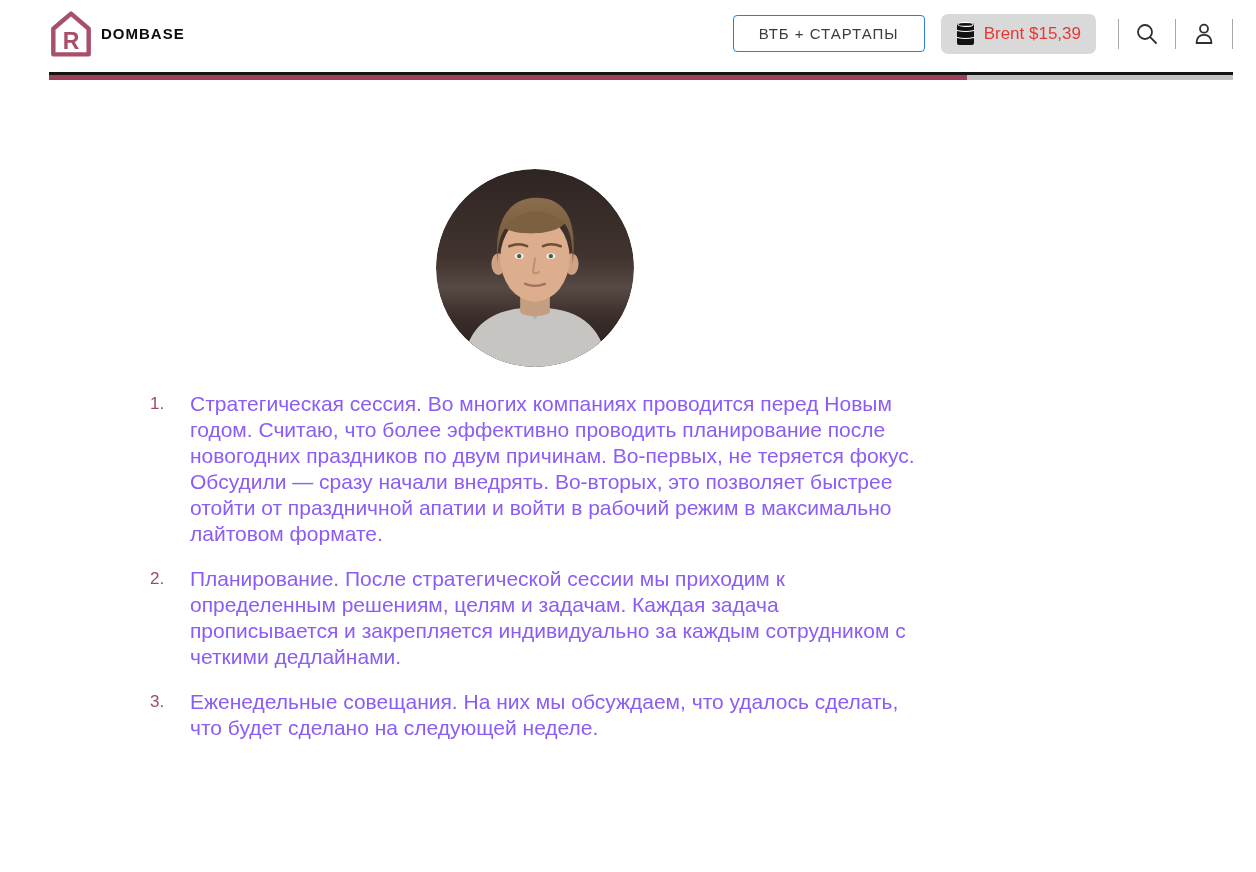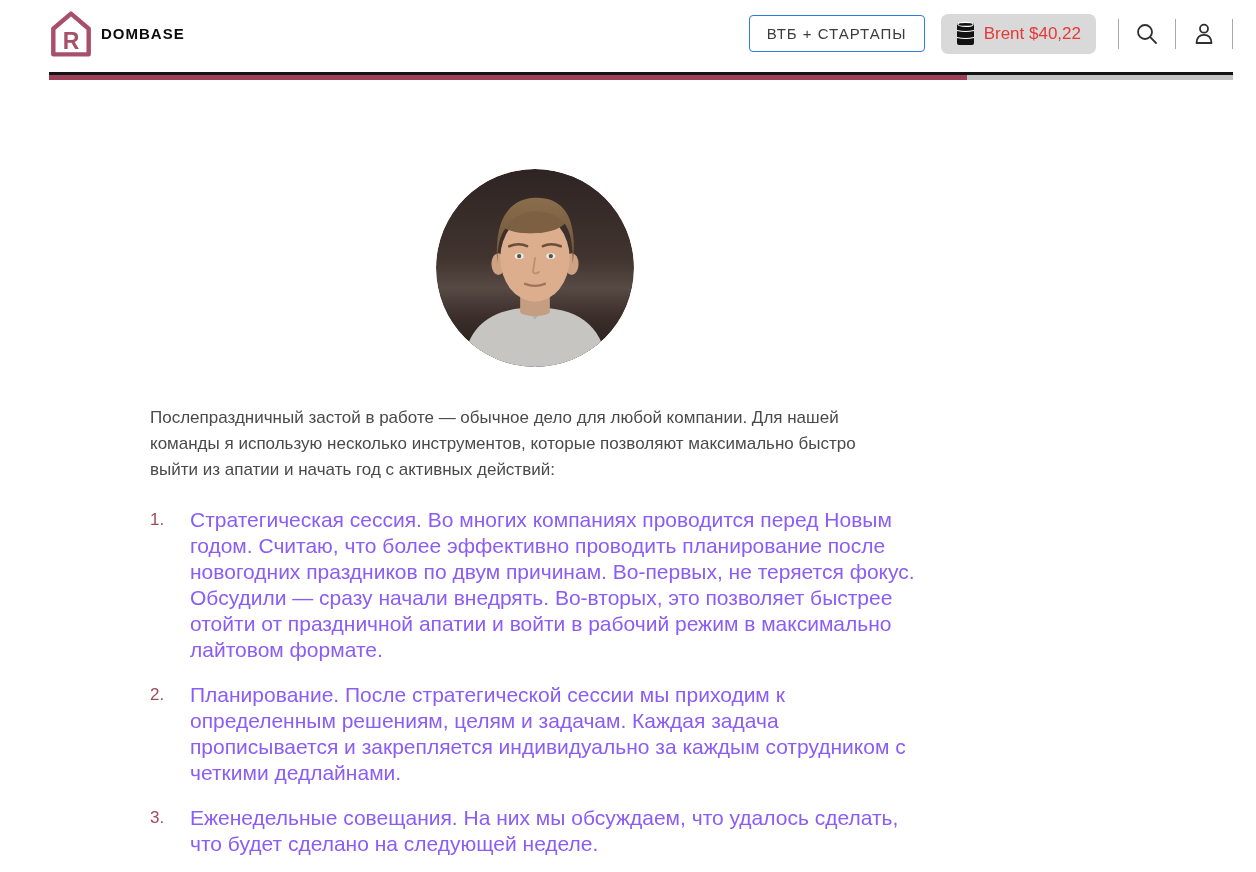--- a/index.html
+++ b/index.html
@@ -11,21 +11,21 @@
             padding-left:49px; padding-right:23px; background:#fff; }
   .logo { display:flex; align-items:center; gap:8px; cursor:pointer; }
   .logo-house { width:44px; height:46px; }
   .logo-word { font-size:15px; font-weight:700; letter-spacing:1px; color:#0c0c0c; }
 
   .nav { display:flex; align-items:center; gap:27px; margin-left:68px; }
   .nav-item { font-size:16px; color:#4e4e4e; letter-spacing:1px; cursor:pointer; white-space:nowrap; }
 
   .right-group { margin-left:auto; display:flex; align-items:center; }
   .cta-btn { border:1.5px solid #2b7de0; border-radius:4px; background:#fff;
-             padding:9px 17px; font-size:15px; color:#3c3c3c; letter-spacing:1px;
+             padding:9px 25px; font-size:15px; color:#3c3c3c; letter-spacing:1px;
              font-family:"Liberation Sans", sans-serif; cursor:pointer; white-space:nowrap; }
   .ticker { display:flex; align-items:center; gap:9px; background:#d9d9d9;
             border-radius:7px; padding:7px 15px; margin-left:16px; cursor:pointer; }
   .ticker-text { color:#e53935; font-size:17px; white-space:nowrap; }
   .icon-strip { display:flex; align-items:center; margin-left:22px; }
   .v-div { width:1px; height:30px; background:#a9a9a9; }
   .icon-btn { width:24px; height:24px; margin:0 16px; cursor:pointer; display:block; }
 
   
   .progress-wrap { margin:5px 23px 0 49px; }
@@ -67,21 +67,21 @@
   <div class="right-group">
     <button class="cta-btn">ВТБ + СТАРТАПЫ</button>
 
     <div class="ticker">
       <svg width="19" height="26" viewBox="0 0 19 26">
         <rect x="1" y="2" width="17" height="22" rx="2" fill="#121212"></rect>
         <ellipse cx="9.5" cy="3.4" rx="7.6" ry="2" fill="none" stroke="#fff" stroke-width="1.1"></ellipse>
         <path d="M1 9.5 Q9.5 11.5 18 9.5" stroke="#fff" stroke-width="1.1" fill="none"></path>
         <path d="M1 16.5 Q9.5 18.5 18 16.5" stroke="#fff" stroke-width="1.1" fill="none"></path>
       </svg>
-      <span class="ticker-text">Brent $40,22</span>
+      <span class="ticker-text">Brent $15,39</span>
     </div>
 
     <div class="icon-strip">
       <div class="v-div"></div>
       <svg class="icon-btn" viewBox="0 0 24 24">
         <circle cx="10" cy="10" r="7" fill="none" stroke="#2f2f2f" stroke-width="1.8"></circle>
         <line x1="15.2" y1="15.2" x2="21" y2="21" stroke="#2f2f2f" stroke-width="1.8" stroke-linecap="round"></line>
       </svg>
       <div class="v-div"></div>
       <svg class="icon-btn" viewBox="0 0 24 24">
@@ -149,21 +149,20 @@
         <circle cx="84" cy="88" r="2.2" fill="#4a5a52"></circle>
         <circle cx="116" cy="88" r="2.2" fill="#4a5a52"></circle>
 
         <path d="M100 90 L98 104 Q100 107 104 104" stroke="#c08c6d" stroke-width="1.8" fill="none" stroke-linecap="round"></path>
 
         <path d="M90 116 Q100 120 110 116" stroke="#a5705a" stroke-width="2.4" fill="none" stroke-linecap="round"></path>
       </g>
     </svg>
   </div>
 
-  <p class="intro">Послепраздничный застой в работе — обычное дело для любой компании. Для нашей команды я использую несколько инструментов, которые позволяют максимально быстро выйти из апатии и начать год с активных действий:</p>
 
   <div class="num-list">
     <div class="num-item">
       <span class="num">1.</span>
       <span class="txt">Стратегическая сессия. Во многих компаниях проводится перед Новым годом. Считаю, что более эффективно проводить планирование после новогодних праздников по двум причинам. Во-первых, не теряется фокус. Обсудили — сразу начали внедрять. Во-вторых, это позволяет быстрее отойти от праздничной апатии и войти в рабочий режим в максимально лайтовом формате.</span>
     </div>
     <div class="num-item">
       <span class="num">2.</span>
       <span class="txt">Планирование. После стратегической сессии мы приходим к определенным решениям, целям и задачам. Каждая задача прописывается и закрепляется индивидуально за каждым сотрудником с четкими дедлайнами.</span>
     </div>

